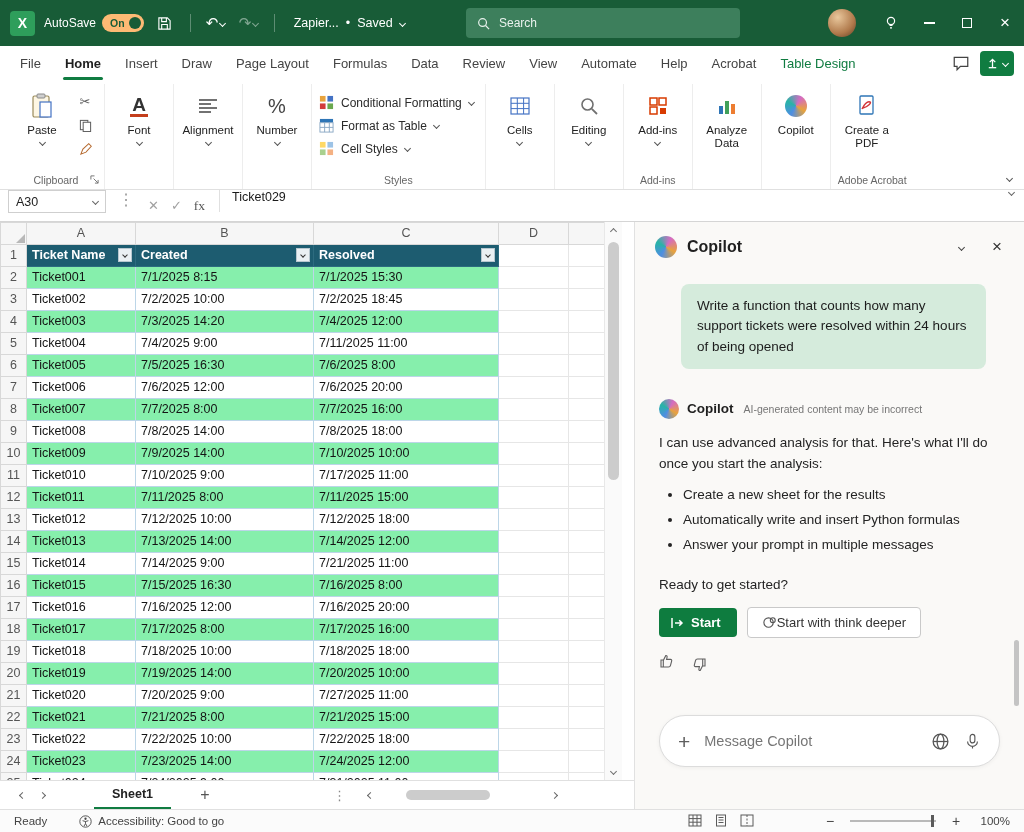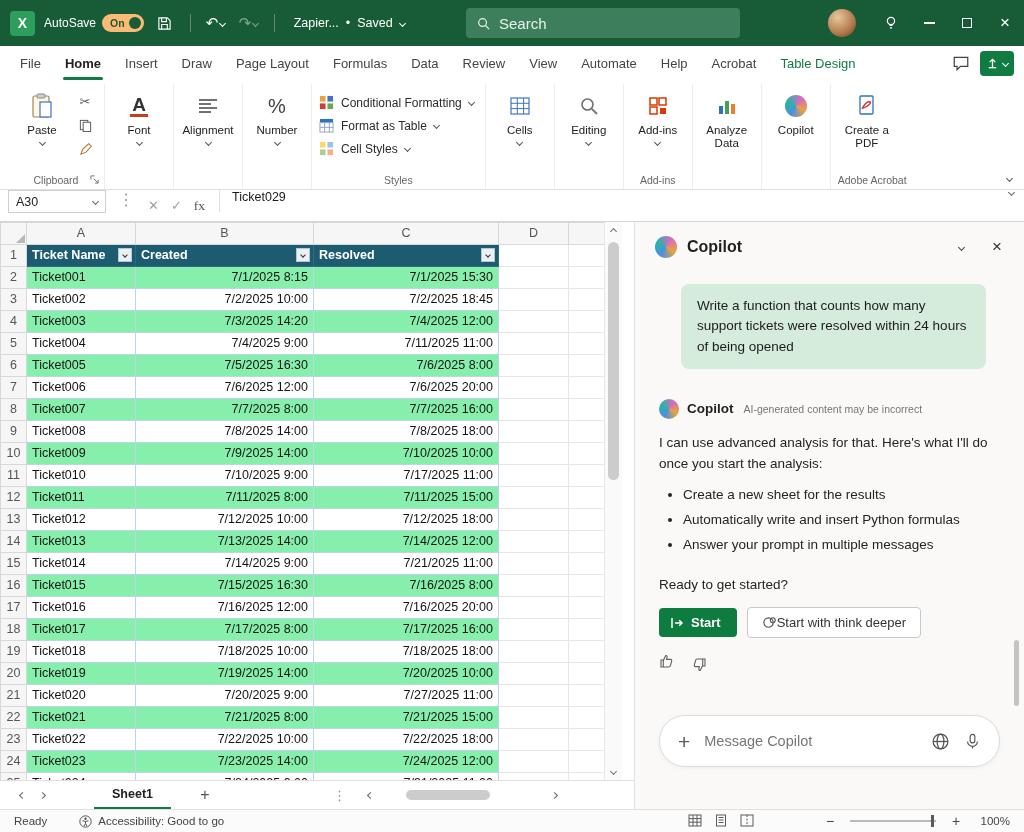--- a/index.html
+++ b/index.html
@@ -15,21 +15,21 @@
 .toggle{height:18px;background:#fdba74;border-radius:9px;display:flex;align-items:center;gap:4px;padding:0 3px 0 8px;color:#185c37;font-size:10.5px;font-weight:700}
 .knob{width:12px;height:12px;border-radius:50%;background:#185c37}
 .tb-btn{width:24px;height:26px;display:flex;align-items:center;justify-content:center;font-size:15px;gap:2px}
 .dim{opacity:.45}
 .tb-sep{width:1px;height:18px;background:rgba(255,255,255,.3);margin:0 4px}
 .doc{display:flex;align-items:center;gap:7px;font-size:12.5px;margin-left:6px}
 .chev{display:inline-block;width:5px;height:5px;border-right:1.3px solid currentColor;border-bottom:1.3px solid currentColor;transform:rotate(45deg)}
 .chev.up{transform:rotate(-135deg)}
 .chev.left{transform:rotate(135deg)}
 .chev.right{transform:rotate(-45deg)}
-.search{position:absolute;left:466px;top:8px;width:274px;height:30px;background:#3d7f5c;border-radius:4px;display:flex;align-items:center;gap:9px;padding:0 11px;font-size:15px;color:#e9f2ed}
+.search{position:absolute;left:466px;top:8px;width:274px;height:30px;background:#3d7f5c;border-radius:4px;display:flex;align-items:center;gap:9px;padding:0 11px;font-size:12px;color:#e9f2ed}
 .tb-right{margin-left:auto;display:flex;align-items:center;gap:0}
 .avatar{width:28px;height:28px;border-radius:50%;background:radial-gradient(circle at 35% 30%,#e9c79c,#b07a4c 60%,#5f3c22);margin-right:16px}
 .wc{width:38px;height:46px;display:flex;align-items:center;justify-content:center;font-size:14px}
 .maxbox{width:10px;height:10px;border:1.2px solid #fff}
 
 
 .tabsrow{height:34px;flex:0 0 34px;display:flex;align-items:stretch;padding:0 8px;background:#fff}
 .rtab{padding:0 12px;display:flex;align-items:center;font-size:13px;color:#444;position:relative}
 .rtab.active{font-weight:700;color:#1f1f1f}
 .rtab.active::after{content:"";position:absolute;left:10px;right:10px;bottom:0;height:3px;border-radius:2px;background:#107c41}
@@ -73,21 +73,21 @@
 .grid td{height:21px;font-size:12.5px;overflow:hidden;white-space:nowrap;line-height:21px}
 .hcell{background:#f6f6f6;border:1px solid #d8d8d8;color:#555;font-size:11.5px;text-align:center}
 .corner{position:relative}
 .corner::after{content:"";position:absolute;right:1px;bottom:1px;border-left:9px solid transparent;border-bottom:9px solid #b8b8b8}
 .rownum{background:#f6f6f6;border:1px solid #d8d8d8;color:#555;font-size:11.5px;text-align:center}
 .thead-cell{background:#1d5c70;color:#fff;font-weight:700;text-align:left;padding-left:5px;position:relative;border:1px solid #2d6b7f}
 .filter{position:absolute;right:3px;top:3px;width:14px;height:14px;background:#eaf0f3;border:1px solid #b7c7cf;display:flex;align-items:center;justify-content:center;color:#333}
 .filter .chev{width:4px;height:4px;border-width:1.2px}
 .cell{border:1px solid #bcd6e8;color:#141414;background:#fff;padding:0 5px}
 .cell.name{text-align:left}
-.cell.date{text-align:right}
+.cell.date{text-align:left}
 tr.banded .cell{background:#86efac}
 .cell-plain{border:1px solid #e6e6e6;background:#fff}
 .fillcell{border-left:1px solid #e6e6e6;border-bottom:1px solid #e6e6e6;background:#fff}
 .vscroll{width:18px;flex:0 0 18px;background:#fafafa;border-left:1px solid #e8e8e8;display:flex;flex-direction:column;align-items:center}
 .vs-btn{height:18px;width:100%;display:flex;align-items:center;justify-content:center;color:#707070}
 .vs-track{flex:1;width:100%;position:relative}
 .vs-thumb{position:absolute;left:3px;right:3px;top:2px;height:238px;background:#cccccc;border-radius:7px}
 .grid-gap{flex:1;background:#fff}
 
 

